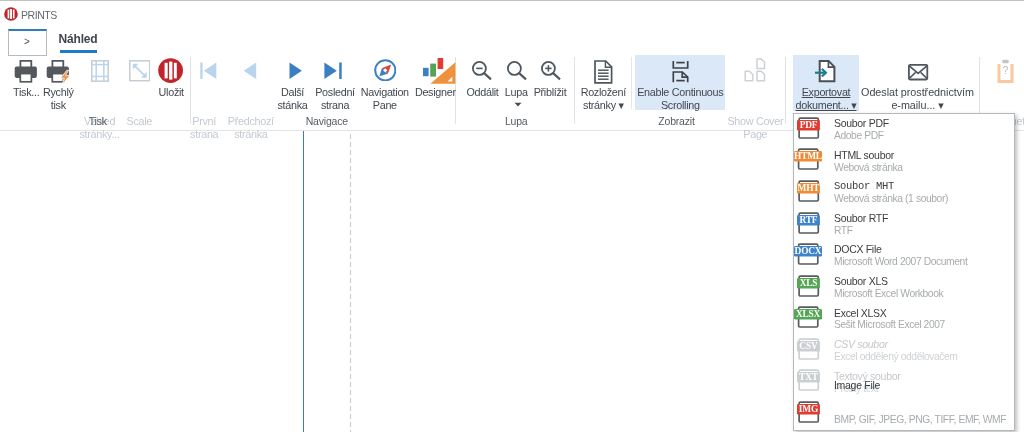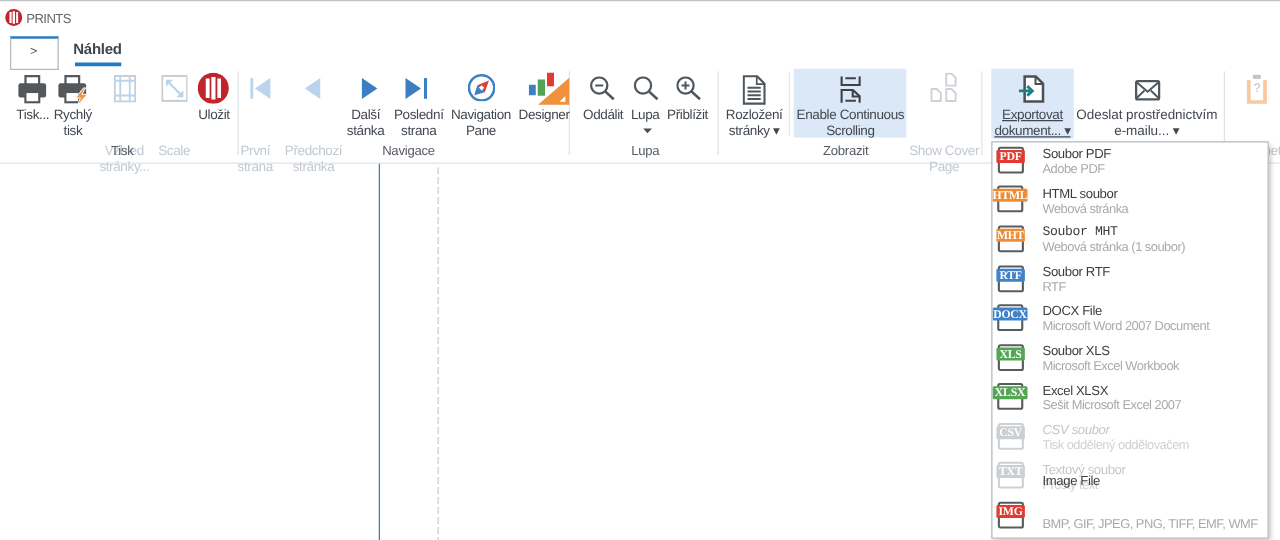--- a/index.html
+++ b/index.html
@@ -233,21 +233,21 @@
     <text x="14.0" y="14.2" font-size="9.4" font-weight="bold" fill="#fff" text-anchor="middle" font-family="Liberation Serif,serif" letter-spacing="-0.2">XLSX</text>
   </svg>
 <div class="mtitle" style="left:834px;top:306.50000000000006px;color:#3a3d40;">Excel XLSX</div>
 <div class="msub" style="left:834px;top:319.40000000000003px;color:#a7abae;">Sešit Microsoft Excel 2007</div>
 <svg class="abs" style="left:796.55px;top:334.75px;" width="36.9" height="26" viewBox="0 0 36.9 26">
     <rect x="2.1" y="4.2" width="19.2" height="19.8" rx="1.2" fill="#fff" stroke="#cdd1d4" stroke-width="1.7"></rect>
     <rect x="0" y="6.0" width="22.9" height="10.4" rx="1.2" fill="#cbcfd2"></rect>
     <text x="11.45" y="14.2" font-size="9.4" font-weight="bold" fill="#fff" text-anchor="middle" font-family="Liberation Serif,serif" letter-spacing="-0.2">CSV</text>
   </svg>
 <div class="mtitle" style="left:834px;top:338.05px;color:#c4c8cb;font-style:italic;">CSV soubor</div>
-<div class="msub" style="left:834px;top:350.95px;color:#ced2d5;">Tisk oddělený oddělovačem</div>
+<div class="msub" style="left:834px;top:350.95px;color:#ced2d5;">Excel oddělený oddělovačem</div>
 <svg class="abs" style="left:796.55px;top:366.3px;" width="36.9" height="26" viewBox="0 0 36.9 26">
     <rect x="2.1" y="4.2" width="19.2" height="19.8" rx="1.2" fill="#fff" stroke="#cdd1d4" stroke-width="1.7"></rect>
     <rect x="0" y="6.0" width="22.9" height="10.4" rx="1.2" fill="#cbcfd2"></rect>
     <text x="11.45" y="14.2" font-size="9.4" font-weight="bold" fill="#fff" text-anchor="middle" font-family="Liberation Serif,serif" letter-spacing="-0.2">TXT</text>
   </svg>
 <div class="mtitle" style="left:834px;top:369.6px;color:#c4c8cb;">Textový soubor</div>
 <div class="msub" style="left:834px;top:382.5px;color:#ced2d5;">Prostý text</div>
 <svg class="abs" style="left:796.55px;top:397.85px;" width="36.9" height="26" viewBox="0 0 36.9 26">
     <rect x="2.1" y="4.2" width="19.2" height="19.8" rx="1.2" fill="#fff" stroke="#585c60" stroke-width="1.7"></rect>
     <rect x="0" y="6.0" width="22.9" height="10.4" rx="1.2" fill="#e13b30"></rect>

